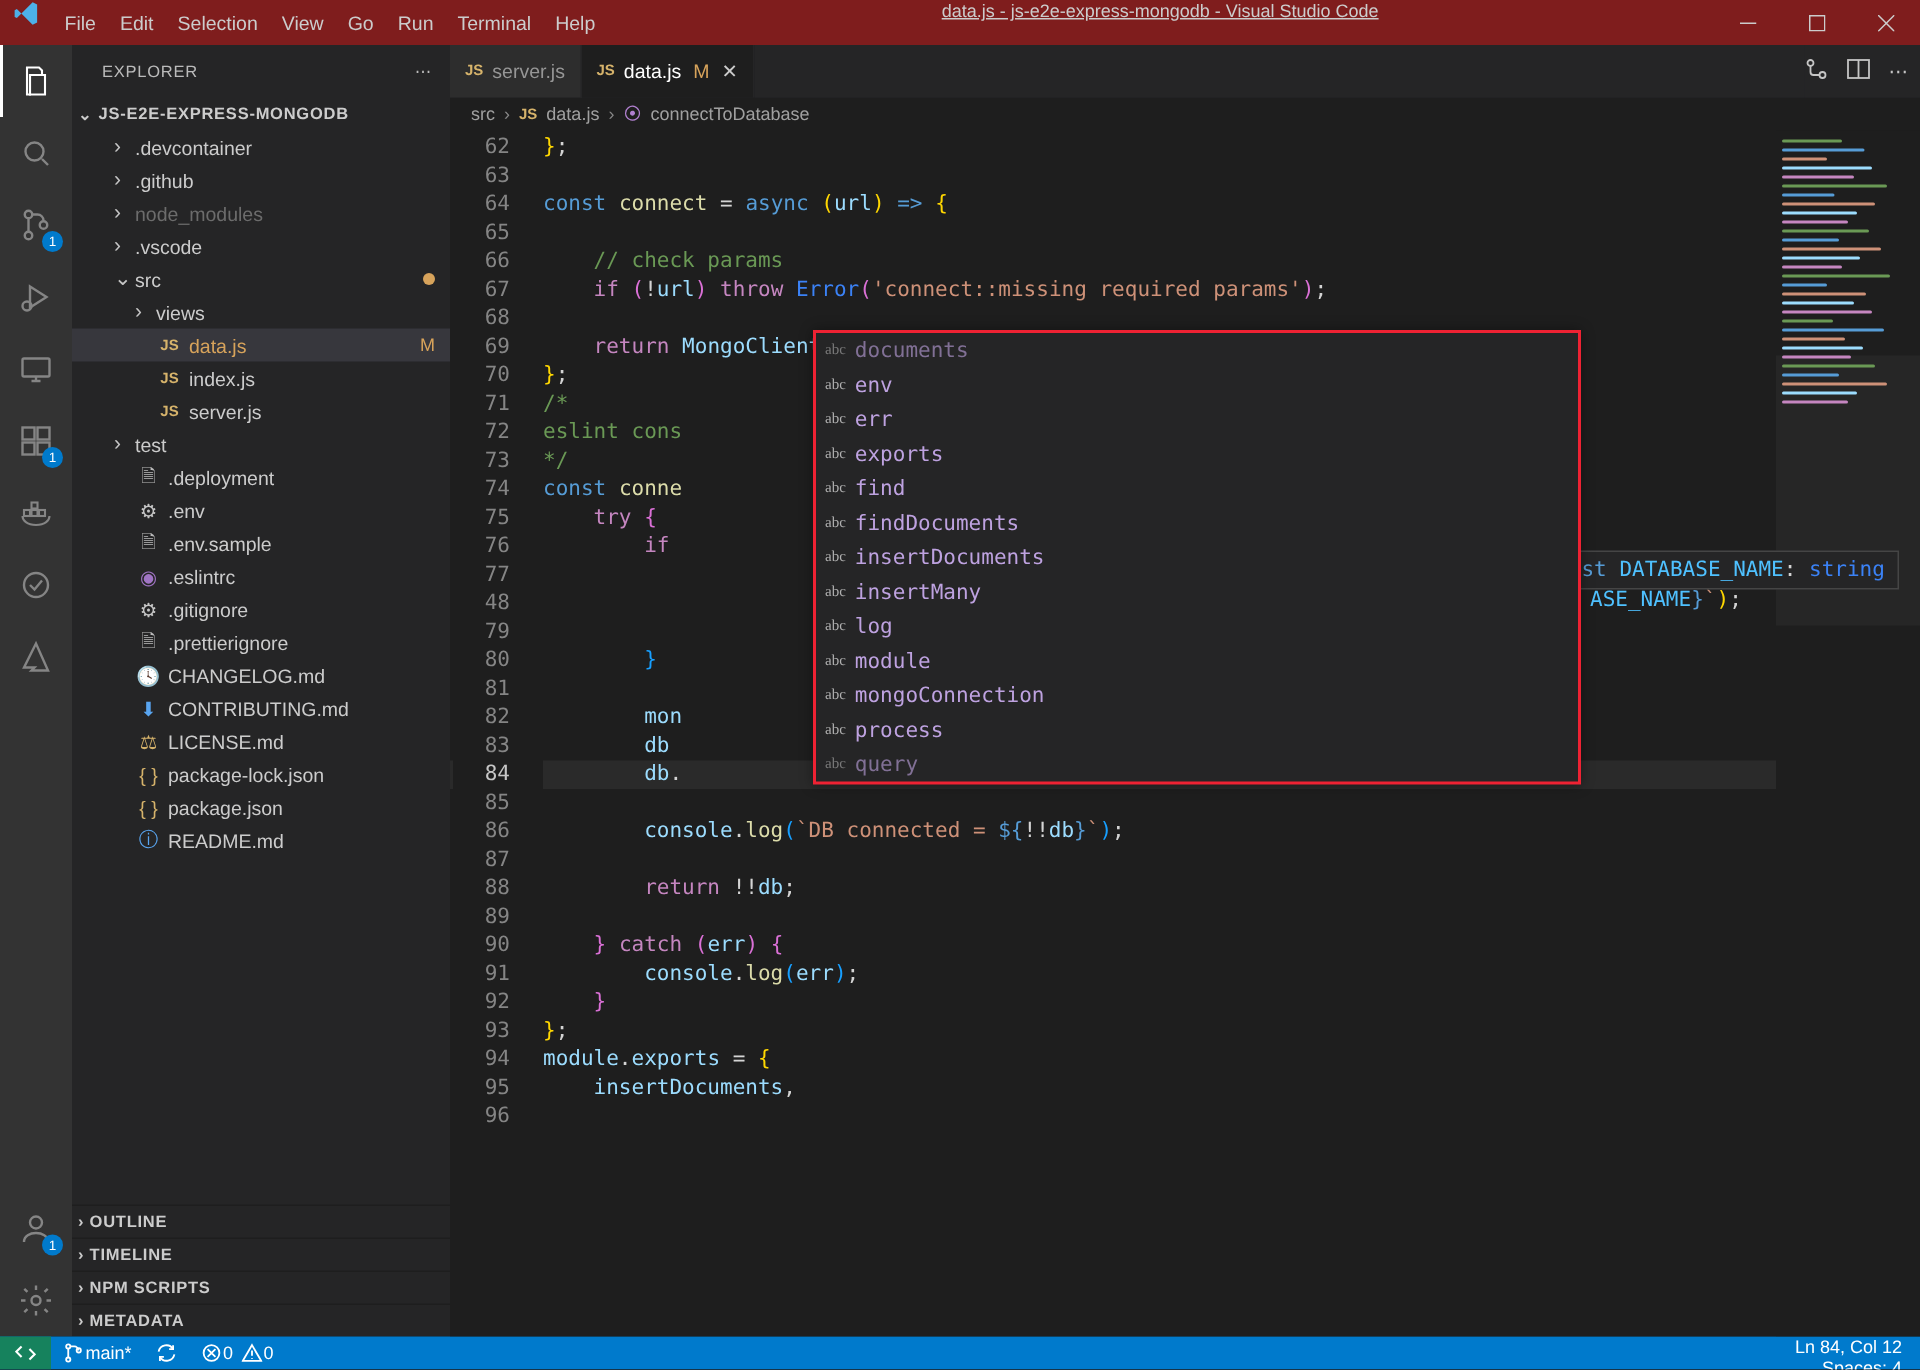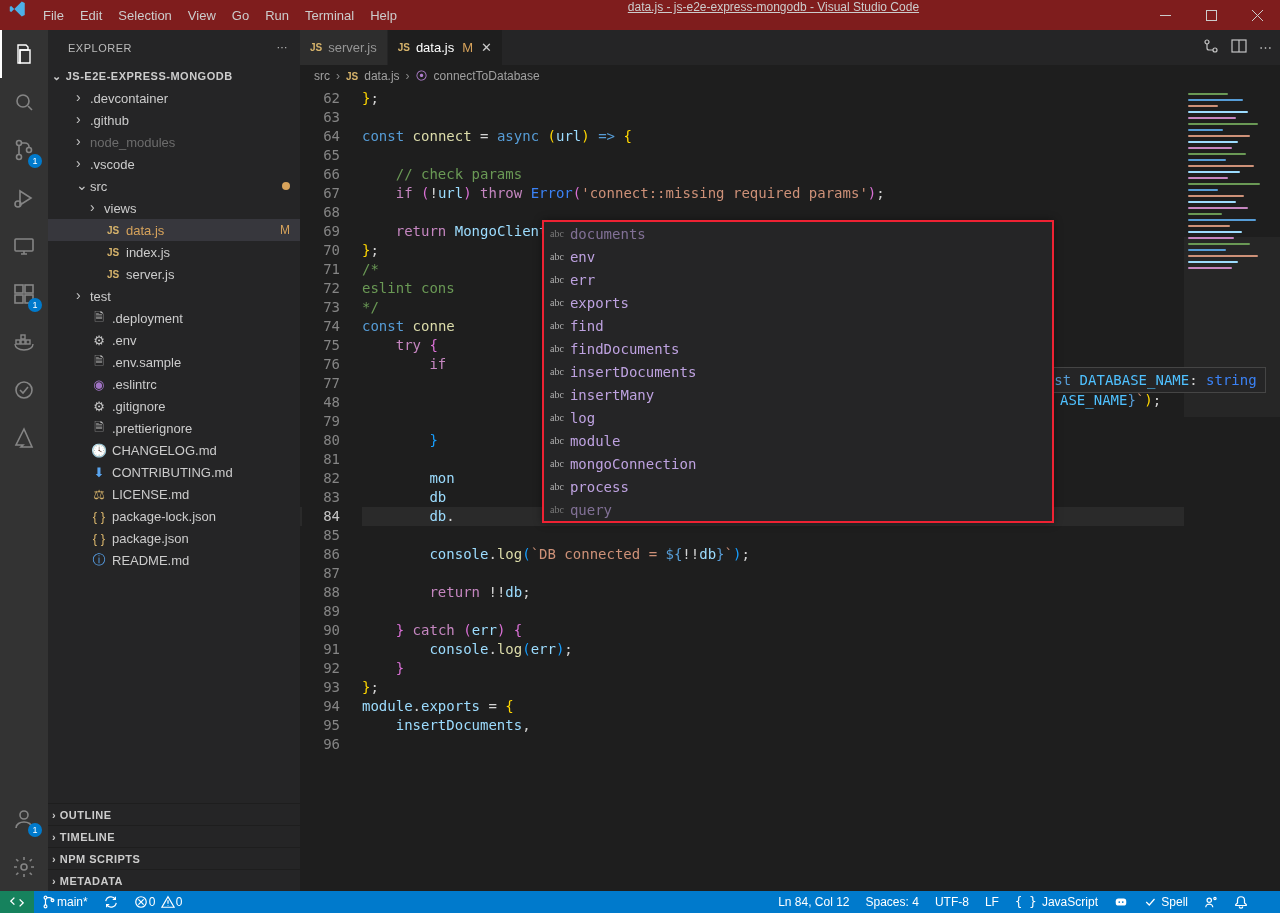--- a/index.html
+++ b/index.html
@@ -98,21 +98,21 @@
 .suggest-row { display: flex; align-items: center; height: 23px; padding: 0 8px 0 6px; font-family: Consolas, monospace; font-size: 14px; cursor:pointer; }
 .suggest-row .kind { font-size: 10px; color: #b0b0b0; margin-right: 6px; font-family: "Segoe UI"; }
 .suggest-row .sname { color: #bea2e0; }
 .suggest-row.cut { opacity: 0.6; }
 
 .quickinfo { position: absolute; background: #252526; border: 1px solid #454545; padding: 4px 8px; font-family: Consolas, monospace; font-size: 14px; z-index: 9; white-space: pre; }
 
 
 .statusbar { height: 22px; background: #007acc; display: flex; align-items: center; color: #ffffff; font-size: 12px; }
 .sb-left { display: flex; align-items: center; height: 100%; }
-.sb-right { display: flex; align-items: flex-end; margin-left: auto; height: 100%; padding-right: 24px; }
+.sb-right { display: flex; align-items: flex-end; margin-left: auto; height: 100%; padding-right: 4px; flex-direction: column; }
 .sb-item { padding: 0 8px; height: 100%; display: flex; align-items: center; gap: 1px; cursor: pointer; }
 .sb-remote { background: #16825d; width: 34px; justify-content: center; }
 
 svg { pointer-events: none; }
 </style>
 </head>
 <body>
 
 <div class="titlebar">
   <div class="logo">

